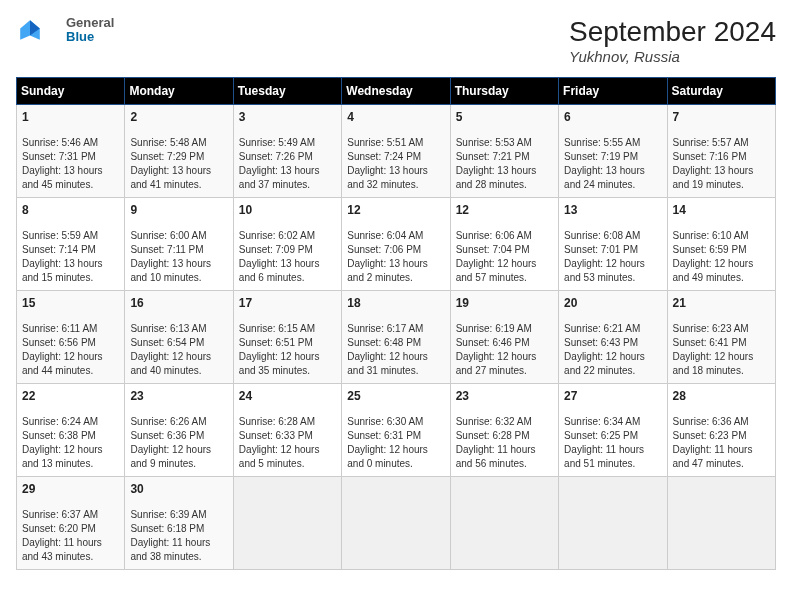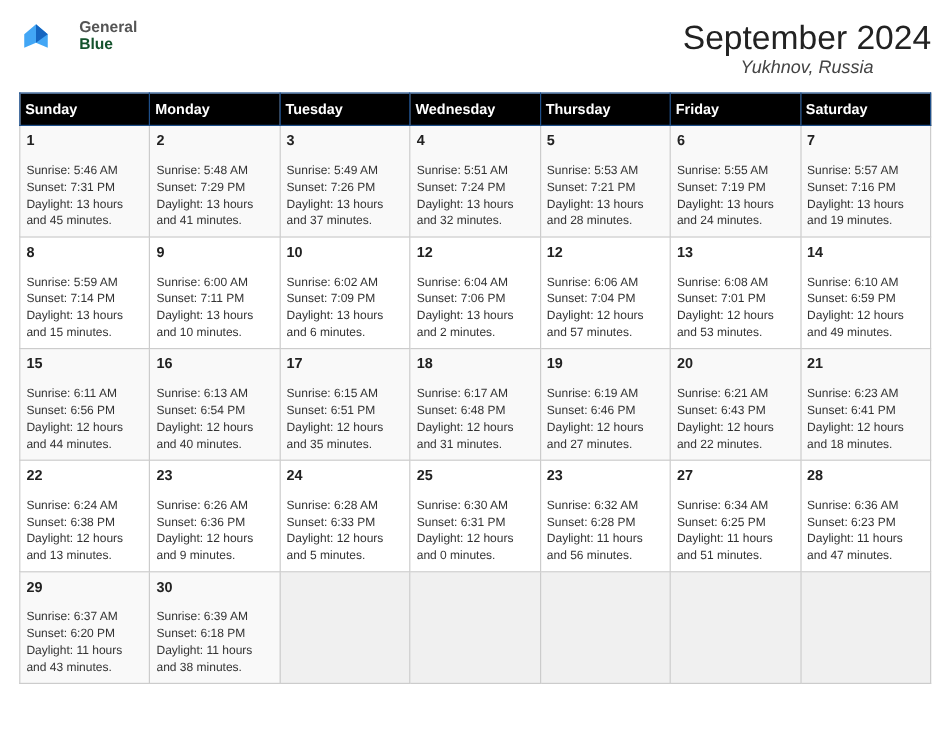--- a/index.html
+++ b/index.html
@@ -23,27 +23,27 @@
     }
     .logo-text {
       display: flex;
       flex-direction: column;
       font-size: 13px;
       font-weight: bold;
       line-height: 1.1;
       color: #333;
     }
     .logo-text span:first-child { color: #555; }
-    .logo-text span:last-child { color: #14532d; }
+    .logo-text span:last-child { color: #0369a1; }
     .logo-icon {
       width: 28px;
       height: 28px;
     }
     .title-block {
-      text-align: center;
+      text-align: left;
     }
     .title-block h1 {
       font-size: 28px;
       font-weight: normal;
       color: #222;
     }
     .title-block h2 {
       font-size: 15px;
       font-weight: normal;
       color: #444;

